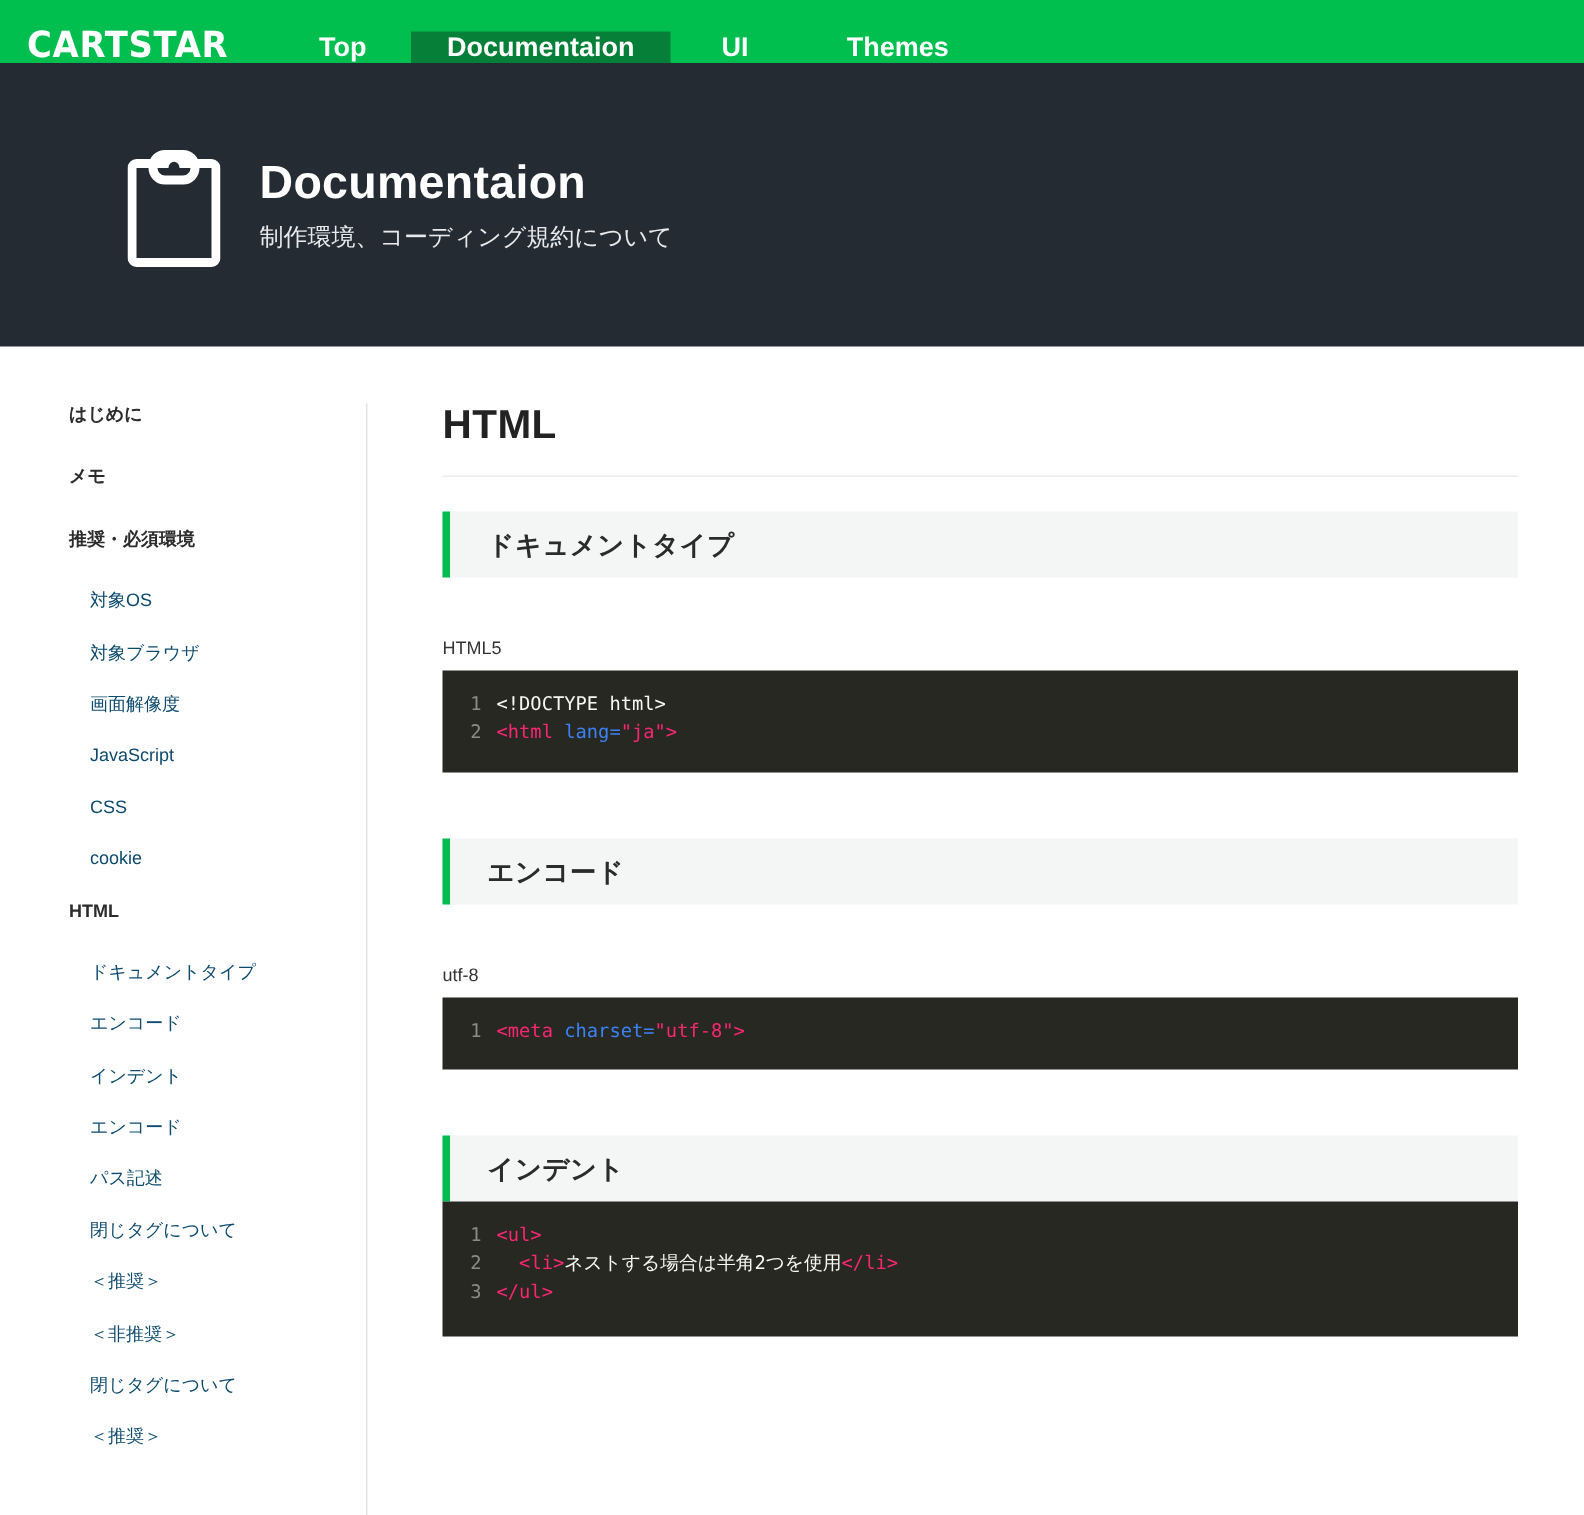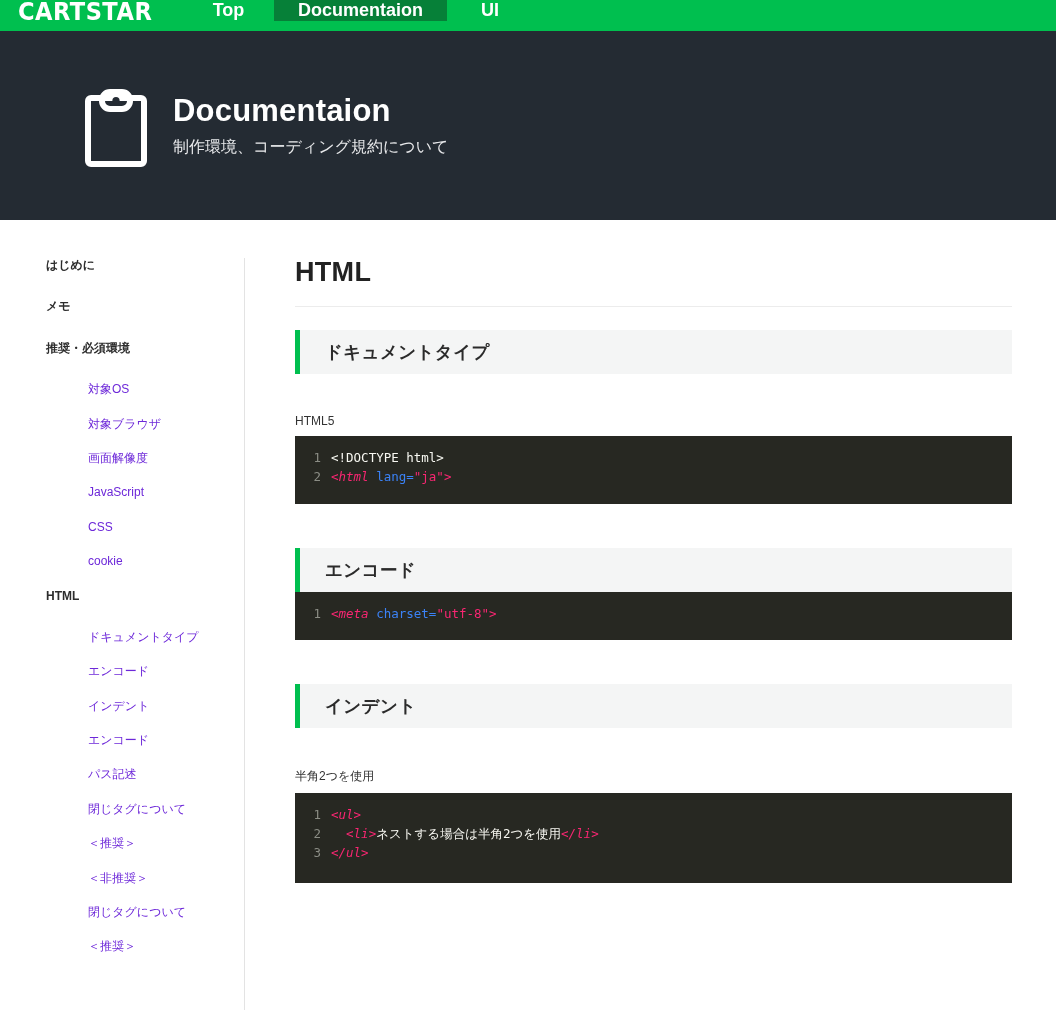--- a/index.html
+++ b/index.html
@@ -12,24 +12,24 @@
   }
   .page {
     width: 1056px;
     min-height: 1010px;
     position: relative;
     overflow: hidden;
   }
 
   
   .navbar {
-    height: 31px;
+    height: 42px;
     background: #00bf4f;
     display: flex;
-    align-items: flex-start;
+    align-items: flex-end;
   }
   .brand {
     width: 183px;
     display: flex;
     align-items: center;
     padding-left: 18px;
     flex: 0 0 auto;
   }
   .brand-text {
     color: #ffffff;
@@ -115,24 +115,23 @@
     white-space: nowrap;
   }
   .side-item.lvl1 {
     font-weight: 700;
     color: #2c2c2c;
     padding: 0 0 0 46px;
     margin-bottom: 27px;
   }
   .side-item.lvl2 {
     font-weight: 400;
-    color: #6d28d9;
+    color: #0c4a6e;
     padding: 0 0 0 60px;
     margin-bottom: 20px;
-    margin-left: 28px;
   }
   .side-item.gap-top { margin-top: 12px; }
 
   
   .main {
     flex: 1 1 auto;
     padding: 0 44px 40px 50px;
   }
   .main-title {
     font-size: 27px;
@@ -186,39 +185,40 @@
   }
   .ln {
     color: #8b8d85;
     width: 36px;
     flex: 0 0 36px;
     text-align: right;
     padding-right: 10px;
     user-select: none;
   }
   .code-text { color: #f8f8f2; text-align: right; }
-  .tok-tag  { color: #f92672; font-style: italic; }
+  .tok-tag  { color: #f92672; }
   .tok-attr { color: #3b82f6; }
   .tok-str  { color: #f92672; }
   .tok-plain{ color: #f8f8f2; }
   .spacer-36 { height: 36px; }
 </style>
 </head>
 <body>
 
 <div class="page">
 
   <div class="navbar">
     <div class="brand">
       <span class="brand-text">CARTSTAR</span>
     </div>
     <nav class="nav-items">
       <a class="nav-item w-top">Top</a>
       <a class="nav-item w-doc active">Documentaion</a>
       <a class="nav-item w-ui">UI</a>
+      <a class="nav-item w-themes">Themes</a>
     </nav>
   </div>
 
   <header class="hero">
     <span class="hero-icon">
       <svg viewBox="0 0 62 78" width="62" height="78" aria-hidden="true">
         <rect x="3" y="9" width="56" height="66" rx="3" ry="3" fill="none" stroke="#ffffff" stroke-width="6"></rect>
         <path d="M17 12 h28 v11 h-28 z" fill="#242b33"></path>
         <rect x="17" y="3" width="28" height="17" rx="8" ry="8" fill="none" stroke="#ffffff" stroke-width="6"></rect>
         <circle cx="31" cy="11.5" r="3.6" fill="#242b33"></circle>
@@ -266,28 +266,28 @@
               <span class="section-header-text">ドキュメントタイプ</span>
             </div>
             <div class="section-caption">HTML5</div>
             <pre class="code-block h-two" style="margin: 0px;"><div class="code-line"><span class="ln">1</span><span class="code-text"><span class="tok-plain">&lt;!DOCTYPE html&gt;</span></span></div><div class="code-line"><span class="ln">2</span><span class="code-text"><span class="tok-tag">&lt;html </span><span class="tok-attr">lang=</span><span class="tok-str">"ja"</span><span class="tok-tag">&gt;</span></span></div></pre>
             <div class="spacer-36"></div>
           </section>
           <section class="section">
             <div class="section-header">
               <span class="section-header-text">エンコード</span>
             </div>
+            <div class="section-caption">utf-8</div>
             <pre class="code-block h-one" style="margin: 0px;"><div class="code-line"><span class="ln">1</span><span class="code-text"><span class="tok-tag">&lt;meta </span><span class="tok-attr">charset=</span><span class="tok-str">"utf-8"</span><span class="tok-tag">&gt;</span></span></div></pre>
             <div class="spacer-36"></div>
           </section>
           <section class="section">
             <div class="section-header">
               <span class="section-header-text">インデント</span>
             </div>
-            <div class="section-caption">半角2つを使用</div>
             <pre class="code-block h-three" style="margin: 0px;"><div class="code-line"><span class="ln">1</span><span class="code-text"><span class="tok-tag">&lt;ul&gt;</span></span></div><div class="code-line"><span class="ln">2</span><span class="code-text"><span class="tok-plain">  </span><span class="tok-tag">&lt;li&gt;</span><span class="tok-plain">ネストする場合は半角2つを使用</span><span class="tok-tag">&lt;/li&gt;</span></span></div><div class="code-line"><span class="ln">3</span><span class="code-text"><span class="tok-tag">&lt;/ul&gt;</span></span></div></pre>
             <div class="spacer-36"></div>
           </section>
         </div>
     </main>
 
   </div>
 </div>
 
 </body></html>

